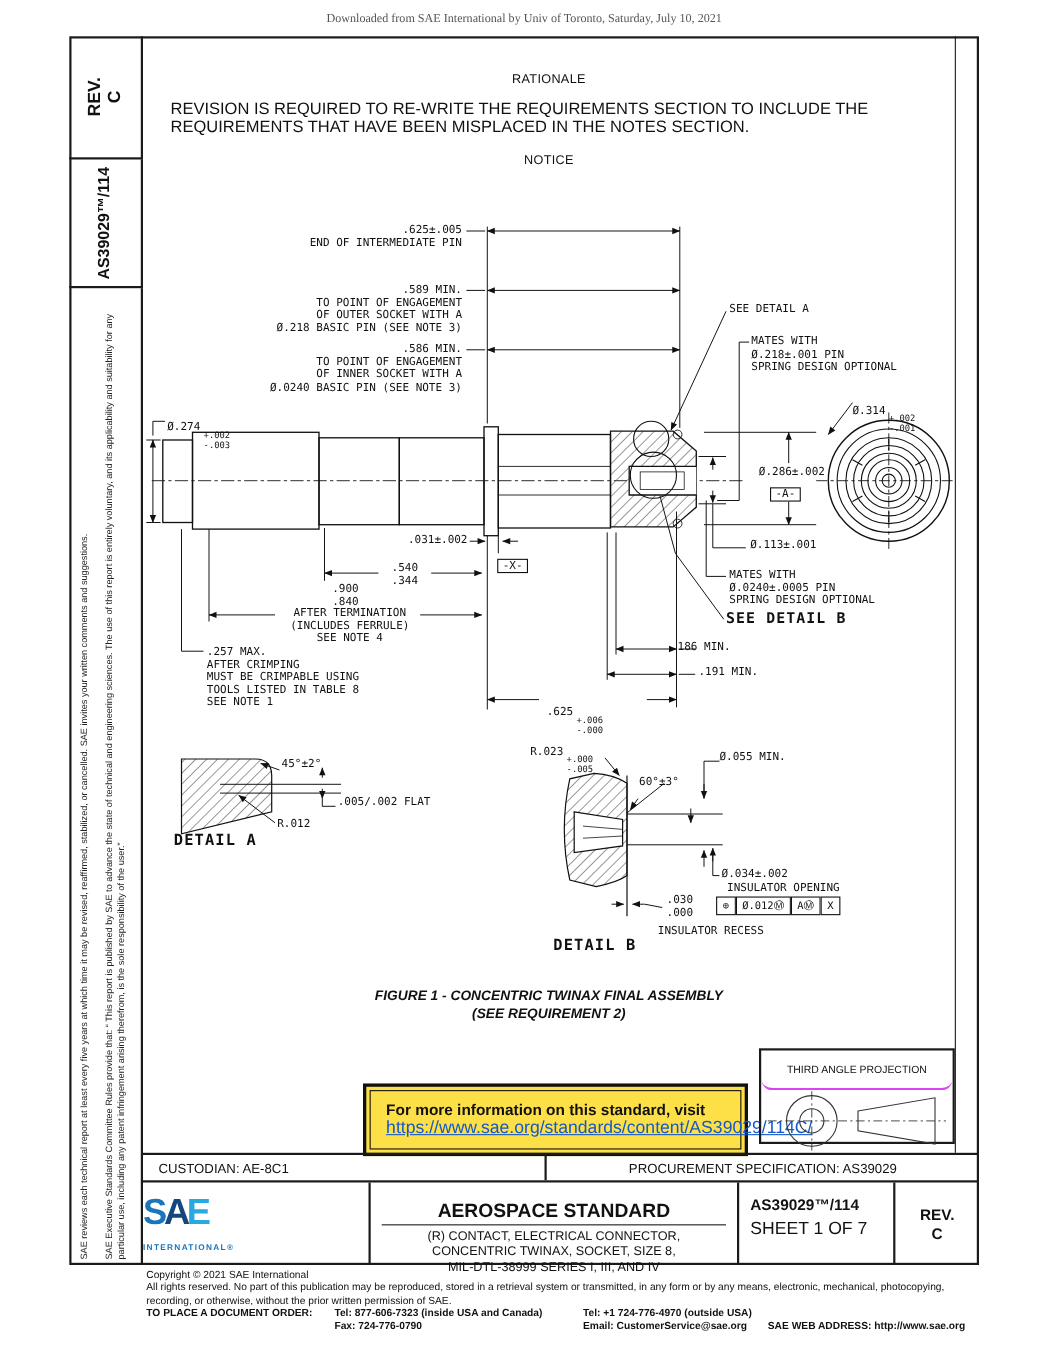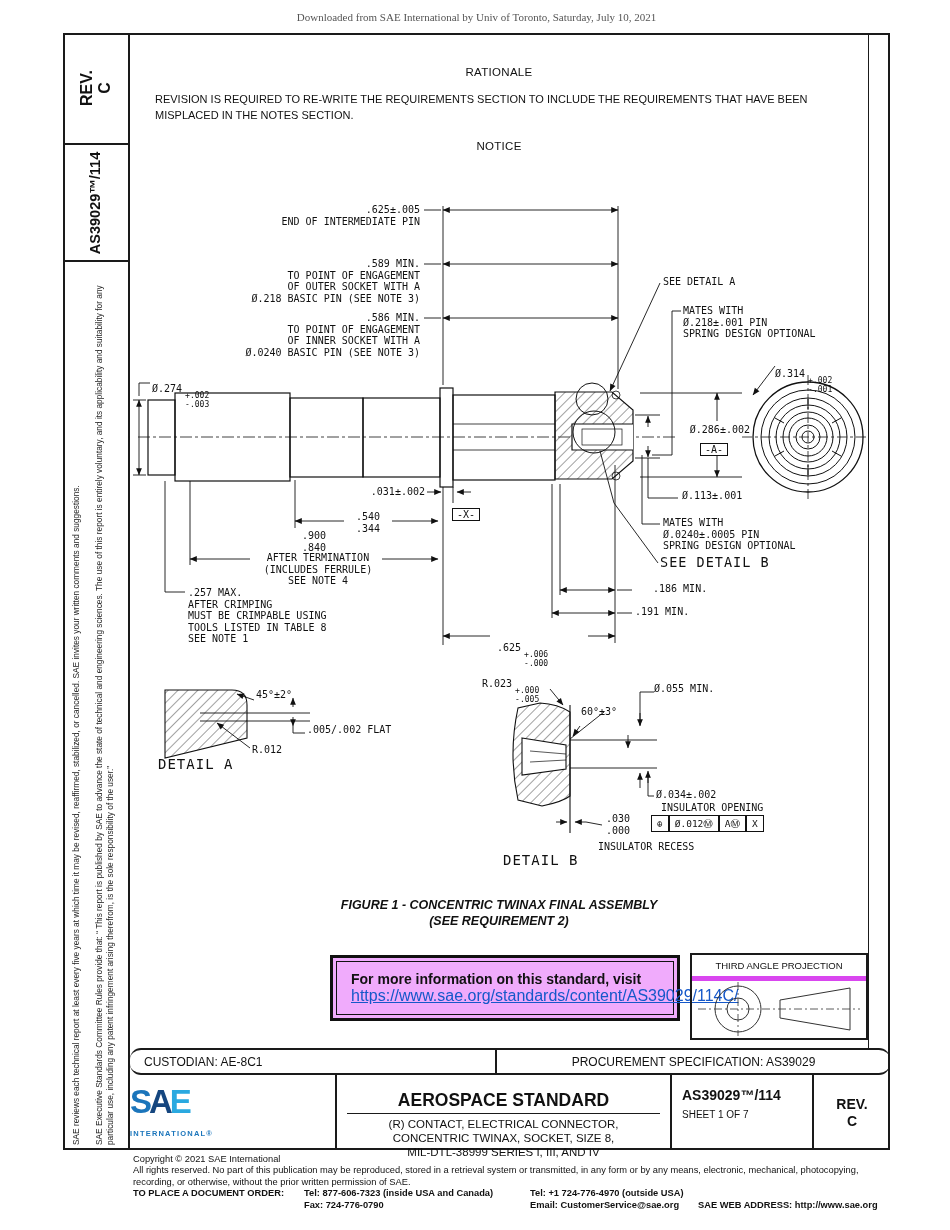--- a/index.html
+++ b/index.html
@@ -34,71 +34,71 @@
   
   #right-col { left:868px; top:33px; width:22px; height:1015px; border-left:1.5px solid #1a1a1a; }
 
   
   #fsc-box { left:700px; top:33px; width:168px; height:55px; border-left:2px solid #1a1a1a;
              border-bottom:2px solid #1a1a1a; display:flex; flex-direction:column;
              align-items:center; justify-content:center; font-size:9.5px; line-height:13px; }
 
   
   .doc-head { left:130px; width:738px; text-align:center; font-size:11.5px; letter-spacing:0.3px; }
-  .doc-par  { left:155px; width:695px; font-size:11px; line-height:15.5px; }
+  .doc-par  { left:155px; width:695px; font-size:15px; line-height:15.5px; }
 
   
   #drawing { left:130px; top:203px; width:738px; height:690px; }
   #drawing svg { position:absolute; left:0; top:0; }
   .dl { position:absolute; font-family:"DejaVu Sans Mono", monospace; font-size:10px;
         line-height:11.5px; white-space:pre-line; color:#111; }
   .ra { text-align:right; }
   .bg { background:#fff; padding:0 2px; }
   .dim-row { display:flex; align-items:center; gap:3px; }
   .tol { font-size:8px; line-height:8.5px; white-space:pre;margin-top:24px; }
   .datum { border:1.5px solid #111; padding:0 4px; background:#fff;
            font-family:"DejaVu Sans Mono", monospace; font-size:10px; }
-  .det-title { font-weight:normal; font-size:14px; letter-spacing:1px; }
+  .det-title { font-weight:bold; font-size:14px; letter-spacing:1px; }
   .fcf { display:flex; }
   .fcf > span { border:1.2px solid #111; padding:1px 5px; background:#fff;
                 font-family:"DejaVu Sans Mono", monospace; font-size:9.5px; line-height:13px; }
 
   
   #fig-caption { left:130px; top:897px; width:738px; text-align:center;
                  font-weight:bold; font-style:italic; font-size:12.5px; line-height:16px; }
 
   
-  #info-box { left:330px; top:955px; width:350px; border:3px solid #111; padding:3px; background:#f0abfc; }
+  #info-box { left:330px; top:985px; width:350px; border:3px solid #111; padding:3px; background:#fde047; }
   #info-box .inner { border:1.5px solid #111; padding:9px 14px; }
   #info-box .txt { font-weight:bold; font-size:14px; }
   #info-box a { font-size:16px; text-decoration:underline; }
 
   
   #proj-box { left:690px; top:953px; width:178px; height:87px; border:2px solid #1a1a1a; }
-  #proj-box .hd { height:26px; border-bottom:5px solid #d946ef; display:flex;
-                  align-items:center; justify-content:center; font-size:9.5px; }
+  #proj-box .hd { height:36px; border-bottom:2px solid #d946ef; display:flex;
+                  align-items:center; justify-content:center; font-size:9.5px;border-radius:10px; }
 
   
   #cust-row { left:130px; top:1048px; width:760px; height:27px; border-top:2px solid #1a1a1a;
-              border-bottom:2px solid #1a1a1a; display:flex;border-radius:11px; }
+              border-bottom:2px solid #1a1a1a; display:flex; }
   #cust-cell { width:367px; border-right:2px solid #1a1a1a; display:flex; align-items:center;
                padding-left:14px; font-size:12px; }
   #proc-cell { flex:1; display:flex; align-items:center; justify-content:center; font-size:12px; }
 
   
   .tb-cell { position:absolute; top:1075px; height:75px; }
   #tb-logo { left:130px; width:205px; display:flex; align-items:center; }
   #tb-title { left:335px; width:337px; border-left:2px solid #1a1a1a; border-right:2px solid #1a1a1a;
               text-align:center; padding-top:15px; }
   #tb-title .t1 { font-weight:bold; font-size:17.5px; }
   #tb-title .rule { height:0; border-top:1.5px solid #1a1a1a; margin:2px 10px 3px 10px; }
   #tb-title .t2 { font-size:11.5px; line-height:14px; }
   #tb-num { left:672px; width:140px; padding:12px 0 0 10px; }
   #tb-num .n1 { font-weight:bold; font-size:14px; }
-  #tb-num .n2 { font-size:10px; margin-top:6px; }
+  #tb-num .n2 { font-size:16px; margin-top:6px; }
   #tb-rev { left:812px; width:78px; border-left:2px solid #1a1a1a; display:flex; align-items:center;
             justify-content:center; font-weight:bold; font-size:14px; line-height:17px; text-align:center; }
 
   
   .sae-word { font-weight:bold; font-size:33px; letter-spacing:-3px; line-height:30px;
               font-family:"Liberation Sans", sans-serif; }
   .sae-sub { font-weight:bold; font-size:7.5px; letter-spacing:1.2px; margin-top:12px; text-align:center; }
 
   
   #legal { left:133px; top:1154px; width:760px; font-size:9.3px; line-height:11.4px; }
@@ -305,21 +305,21 @@
       <span>Ø.314</span><span class="tol">+.002
 -.001</span>
     </div>
     <div class="dl bg" style="right:116px; top:221px">Ø.286±.002</div>
     <div class="datum abs" style="left:570px; top:240px">-A-</div>
     <div class="dl" style="left:552px; top:287px">Ø.113±.001</div>
     <div class="dl" style="left:533px; top:314px">MATES WITH
 Ø.0240±.0005 PIN
 SPRING DESIGN OPTIONAL</div>
     <div class="dl det-title" style="left:530px; top:354px; font-size:13.5px">SEE DETAIL B</div>
-    <div class="dl" style="left:523px; top:380px">.186 MIN.</div>
+    <div class="dl" style="left:480px; top:380px">.186 MIN.</div>
     <div class="dl" style="left:505px; top:403px">.191 MIN.</div>
     <div class="dl ra" style="right:443px; top:283px">.031±.002</div>
     <div class="datum abs" style="left:322px; top:305px">-X-</div>
     <div class="dl bg ctr" style="left:216px; top:308px; width:44px">.540
 .344</div>
     <div class="dl bg ctr" style="left:162px; top:327px; width:44px">.900
 .840</div>
     <div class="dl bg ctr" style="left:124px; top:349px; width:128px">AFTER TERMINATION
 (INCLUDES FERRULE)
 SEE NOTE 4</div>

